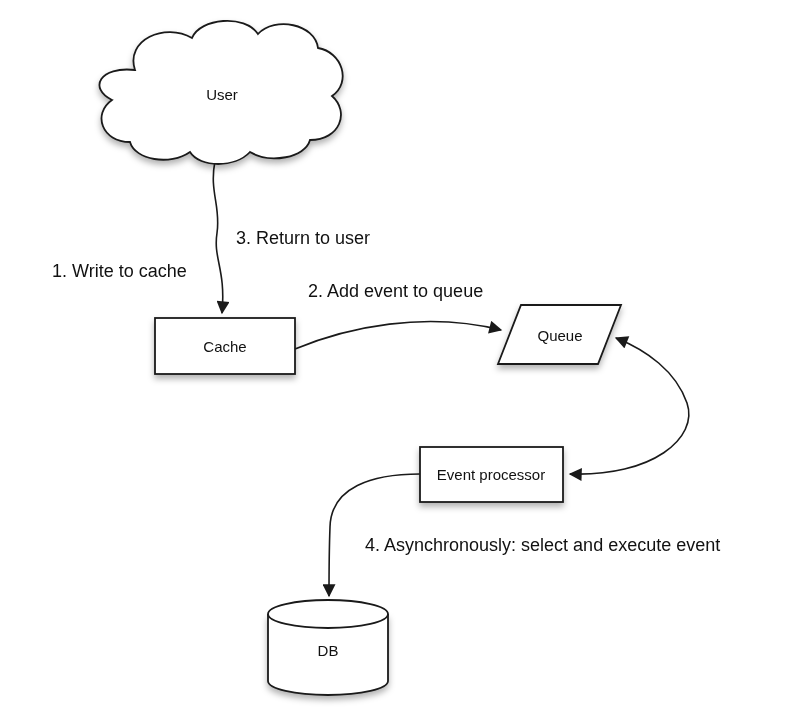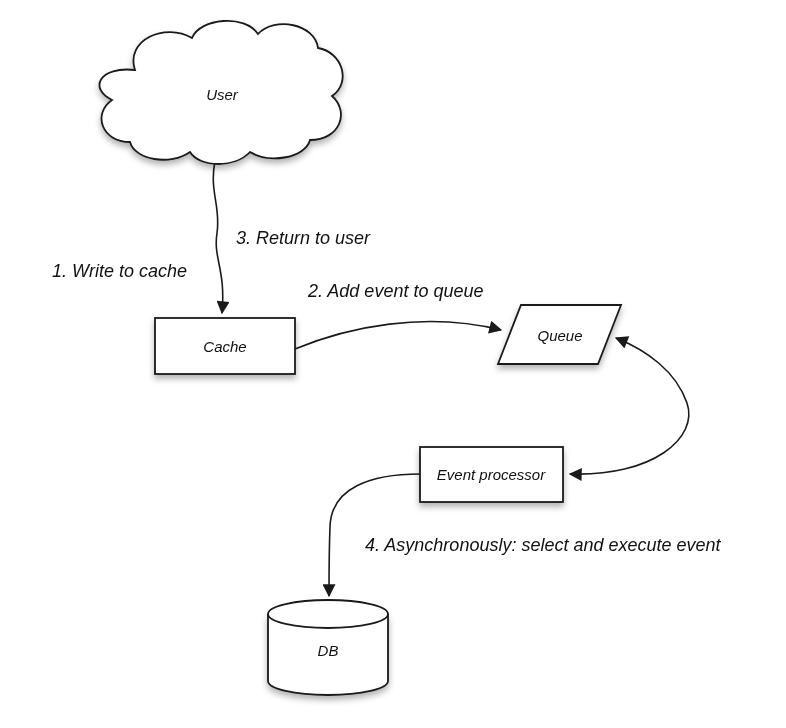--- a/index.html
+++ b/index.html
@@ -9,21 +9,20 @@
     width: 786px;
     height: 728px;
     overflow: hidden;
     font-family: "Liberation Sans", sans-serif;
   }
   .canvas {
     position: relative;
     width: 786px;
     height: 728px;
     background: #ffffff;
-    font-style: italic;
   }
   svg { display: block; }
   .shape {
     fill: #ffffff;
     stroke: #1a1a1a;
     stroke-width: 1.8;
     filter: drop-shadow(0px 4px 3px rgba(0,0,0,0.30));
   }
   .shape-noshadow {
     fill: #ffffff;

